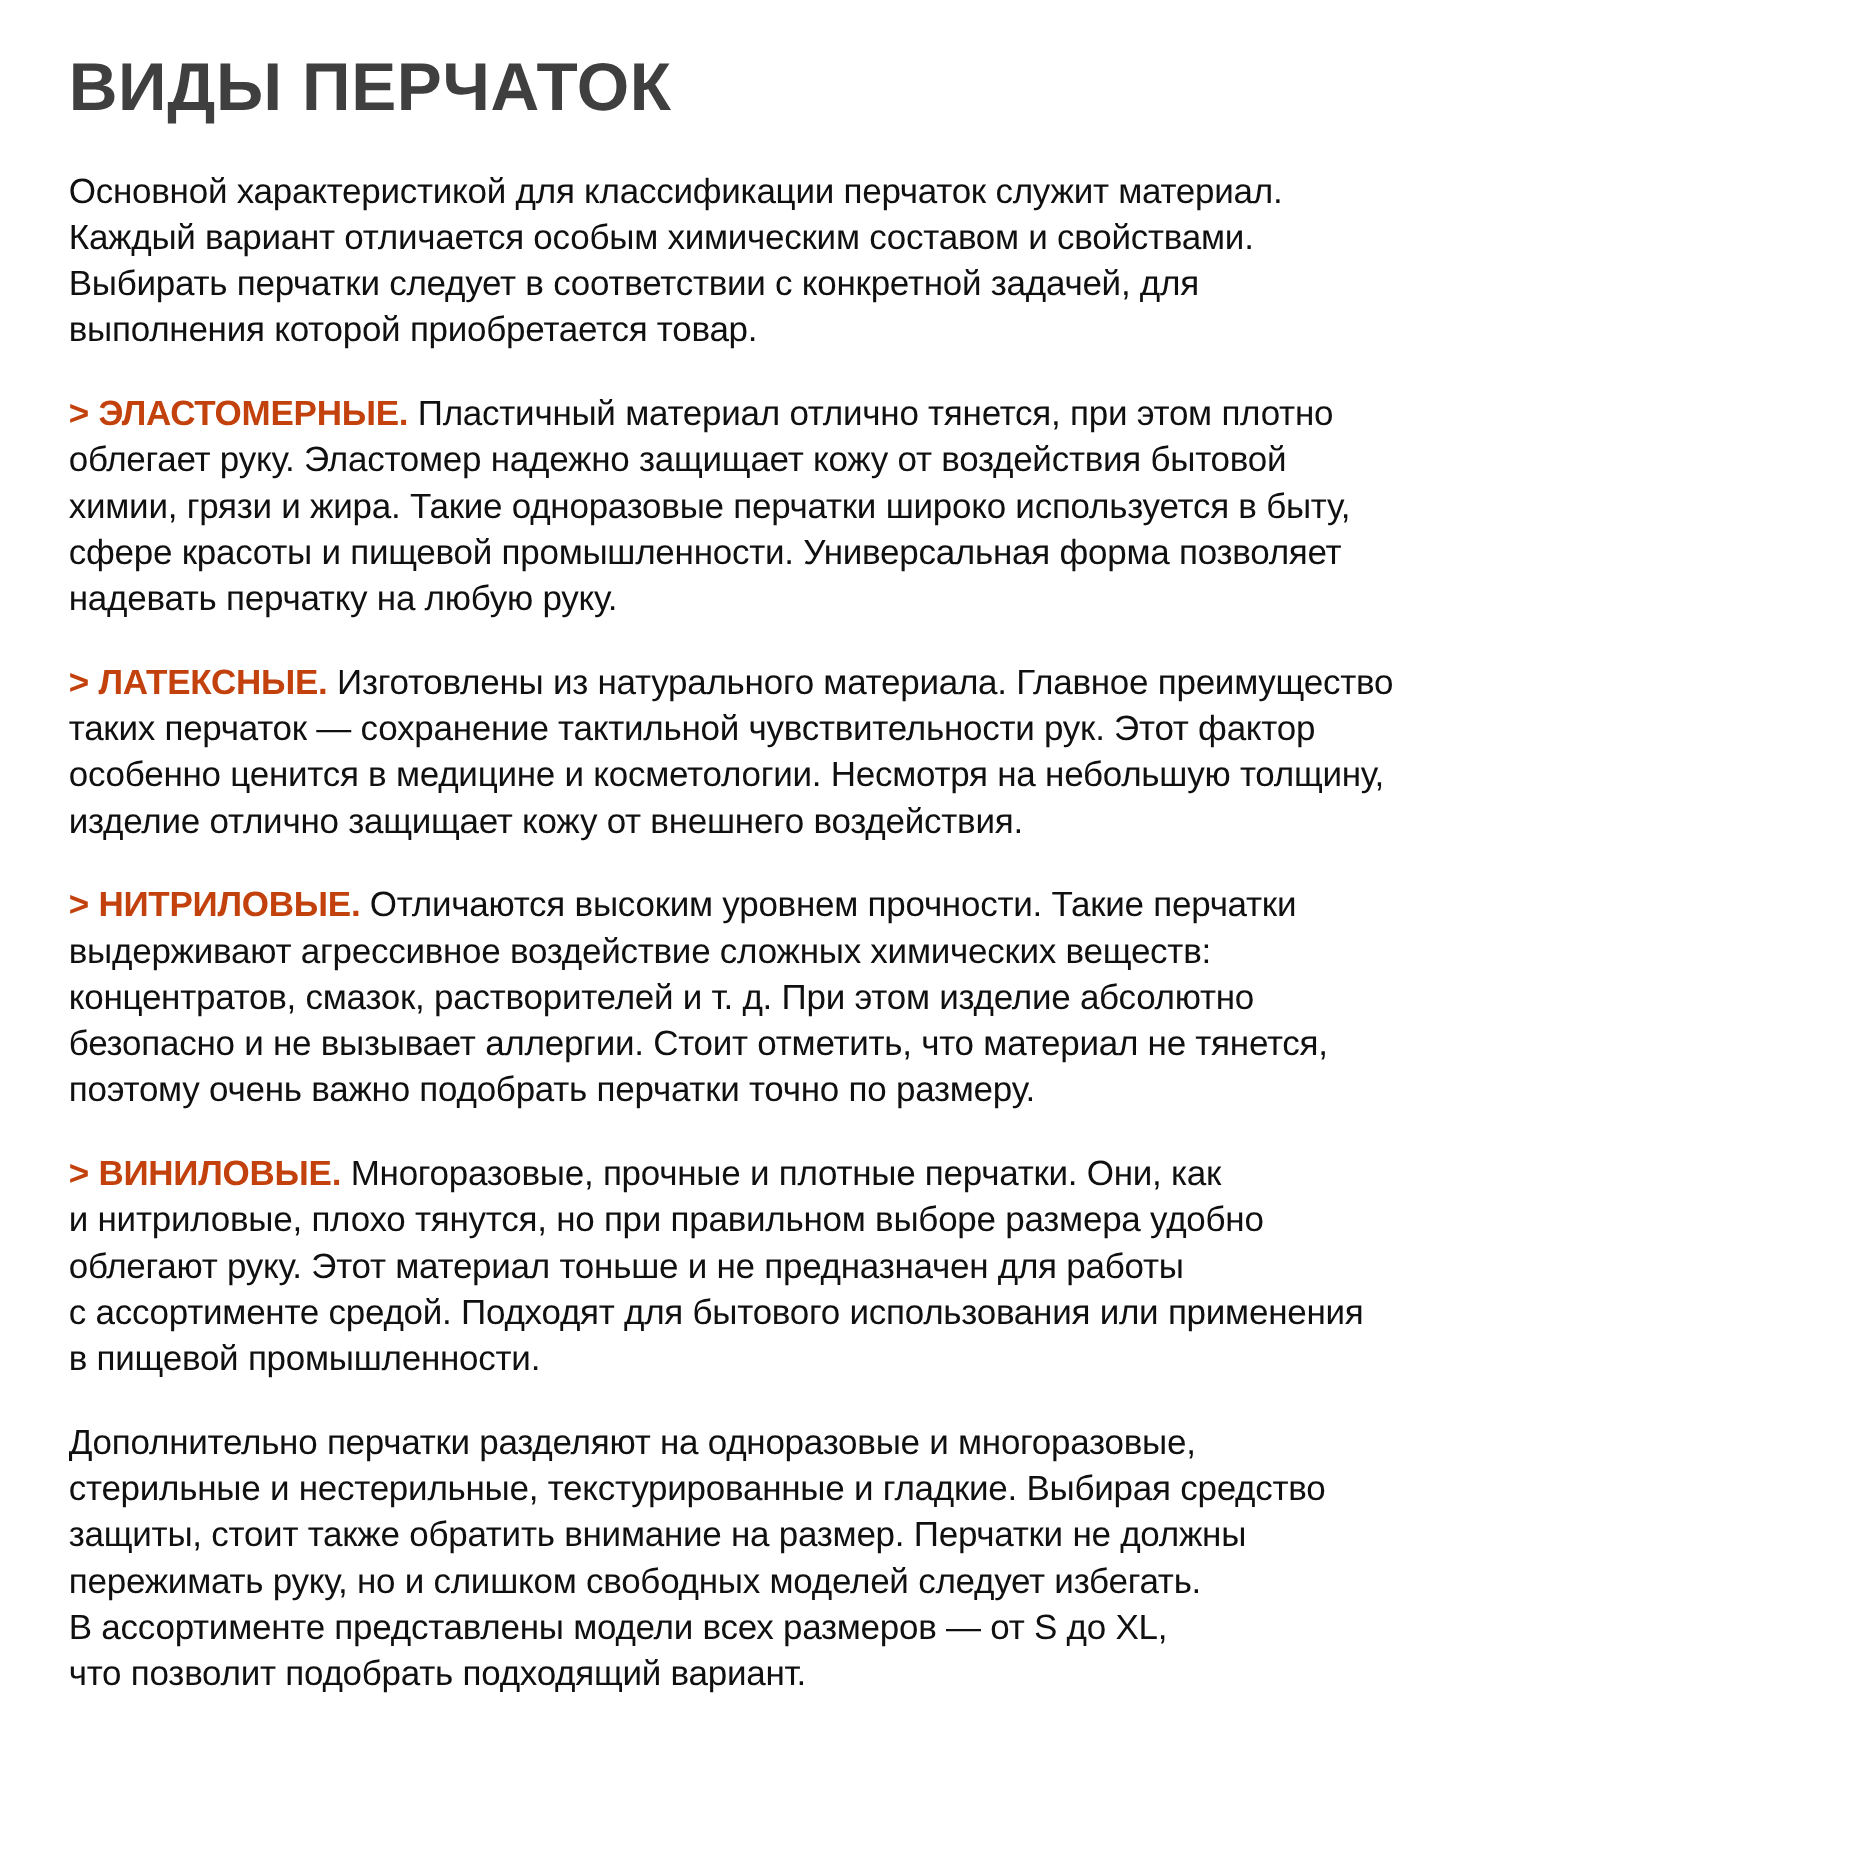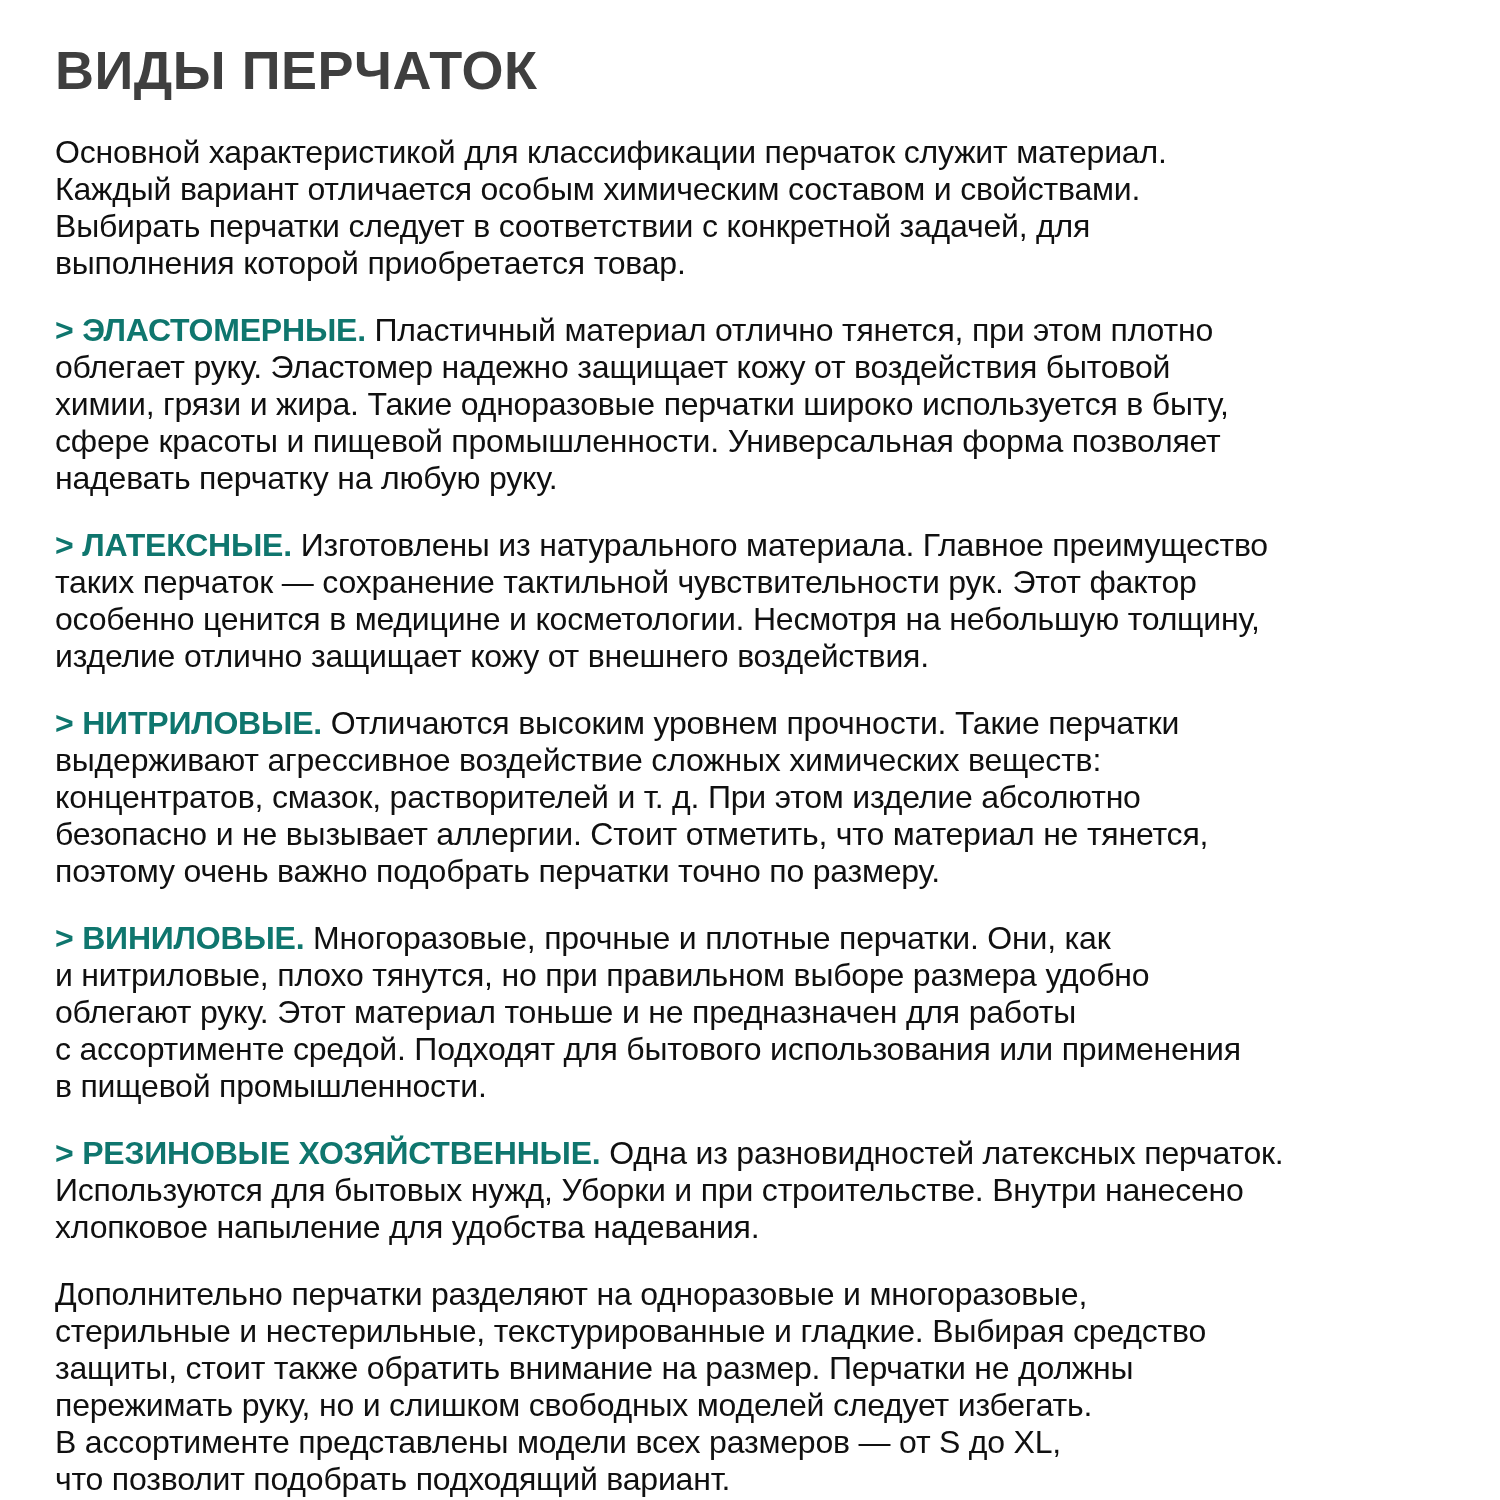--- a/index.html
+++ b/index.html
@@ -15,30 +15,30 @@
   }
   .doc-title {
     font-size: 54px;
     line-height: 1.12;
     font-weight: 700;
     letter-spacing: 0.5px;
     color: #3f3f3f;
     margin: 0 0 34px 0;
   }
   .para {
-    font-size: 32px;
+    font-size: 28px;
     line-height: 37px;
     margin: 0 0 30px 0;
     white-space: pre-line;
     letter-spacing: -0.2px;
     color: #101010;
   }
   .lead {
     font-weight: 700;
-    color: #0f766e;
+    color: #c2410c;
   }
 </style>
 </head>
 <body>
 
 <main>
 
   <h1 class="doc-title">ВИДЫ ПЕРЧАТОК</h1>
 
   <p class="para">Основной характеристикой для классификации перчаток служит материал.
@@ -63,23 +63,20 @@
 концентратов, смазок, растворителей и т. д. При этом изделие абсолютно
 безопасно и не вызывает аллергии. Стоит отметить, что материал не тянется,
 поэтому очень важно подобрать перчатки точно по размеру.</span></p>
 
   <p class="para"><span class="lead">&gt; ВИНИЛОВЫЕ.</span><span> Многоразовые, прочные и плотные перчатки. Они, как
 и нитриловые, плохо тянутся, но при правильном выборе размера удобно
 облегают руку. Этот материал тоньше и не предназначен для работы
 с ассортименте средой. Подходят для бытового использования или применения
 в пищевой промышленности.</span></p>
 
-  <p class="para"><span class="lead">&gt; РЕЗИНОВЫЕ ХОЗЯЙСТВЕННЫЕ.</span><span> Одна из разновидностей латексных перчаток.
-Используются для бытовых нужд, Уборки и при строительстве. Внутри нанесено
-хлопковое напыление для удобства надевания.</span></p>
 
   <p class="para">Дополнительно перчатки разделяют на одноразовые и многоразовые,
 стерильные и нестерильные, текстурированные и гладкие. Выбирая средство
 защиты, стоит также обратить внимание на размер. Перчатки не должны
 пережимать руку, но и слишком свободных моделей следует избегать.
 В ассортименте представлены модели всех размеров — от S до XL,
 что позволит подобрать подходящий вариант.</p>
 
 </main>
 

